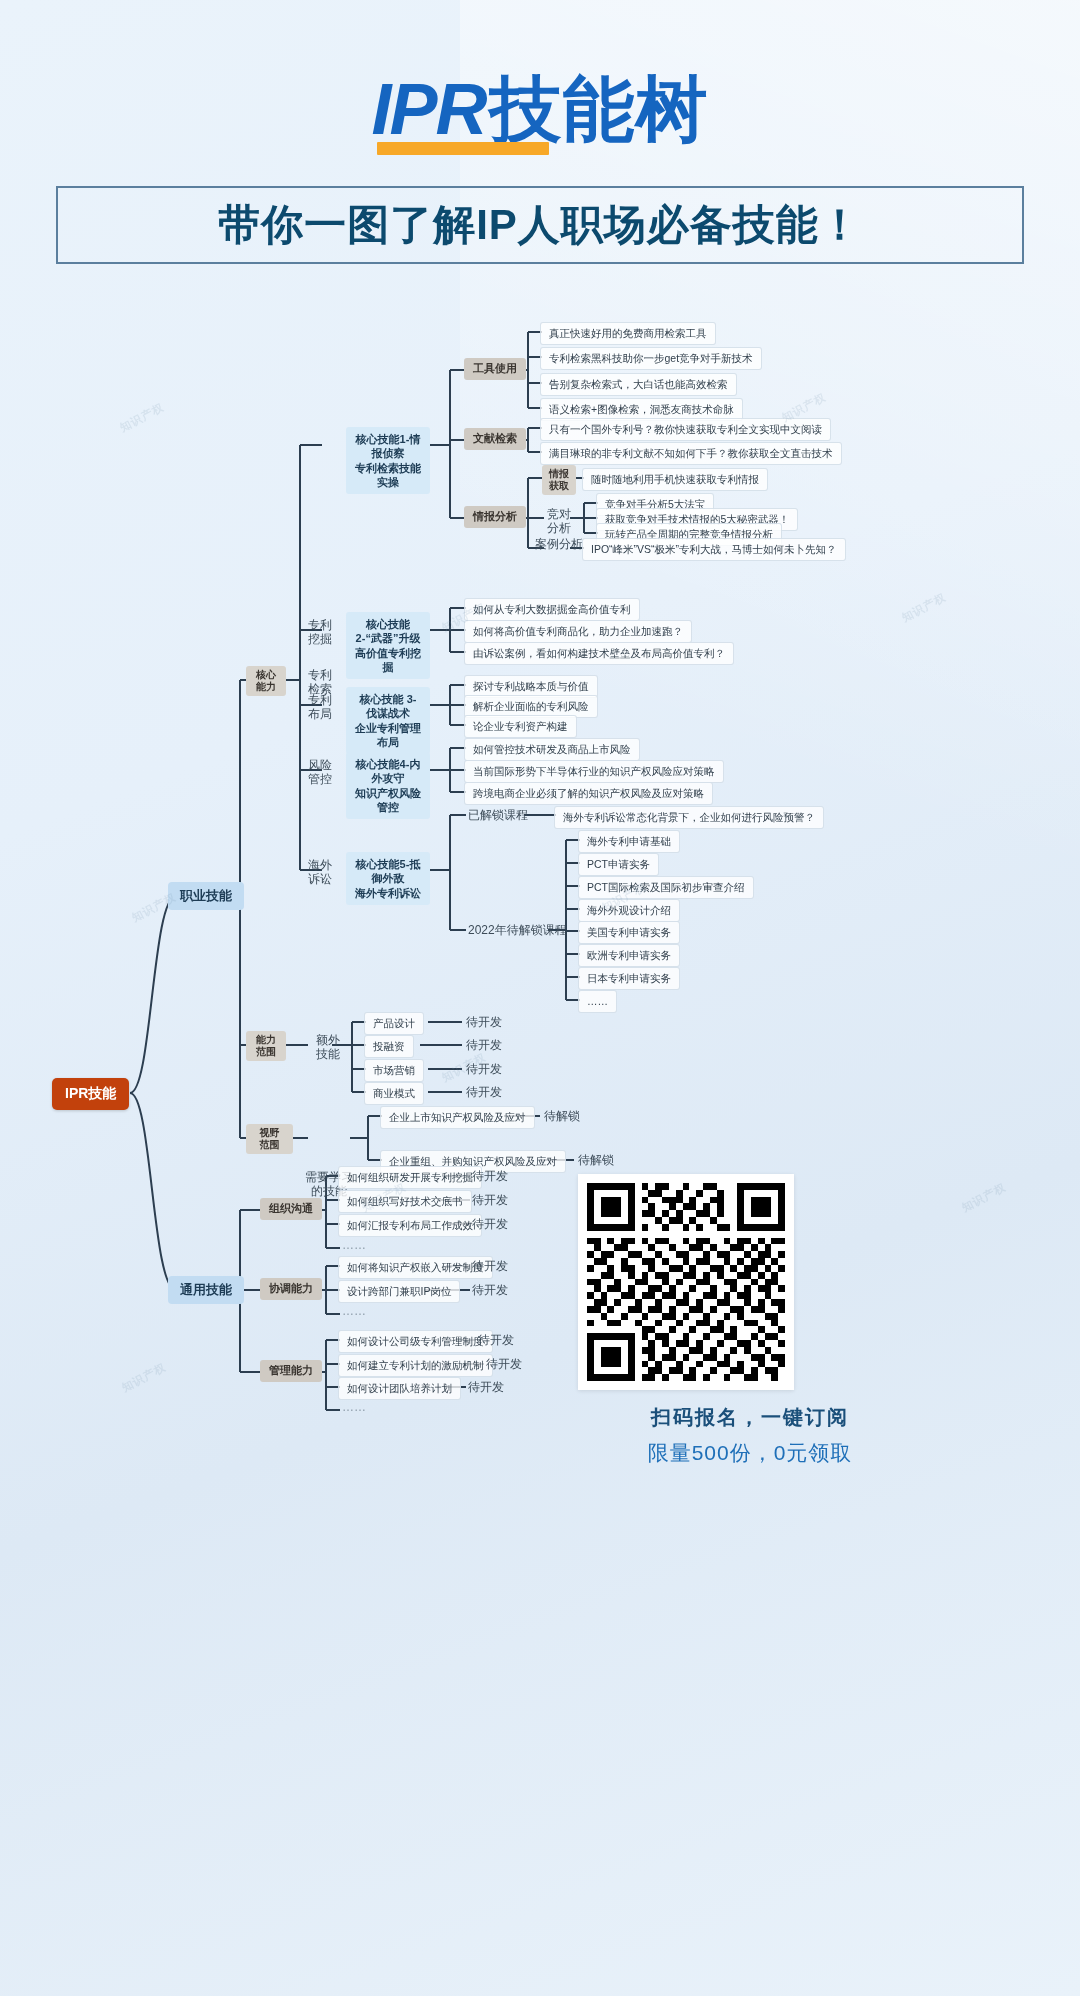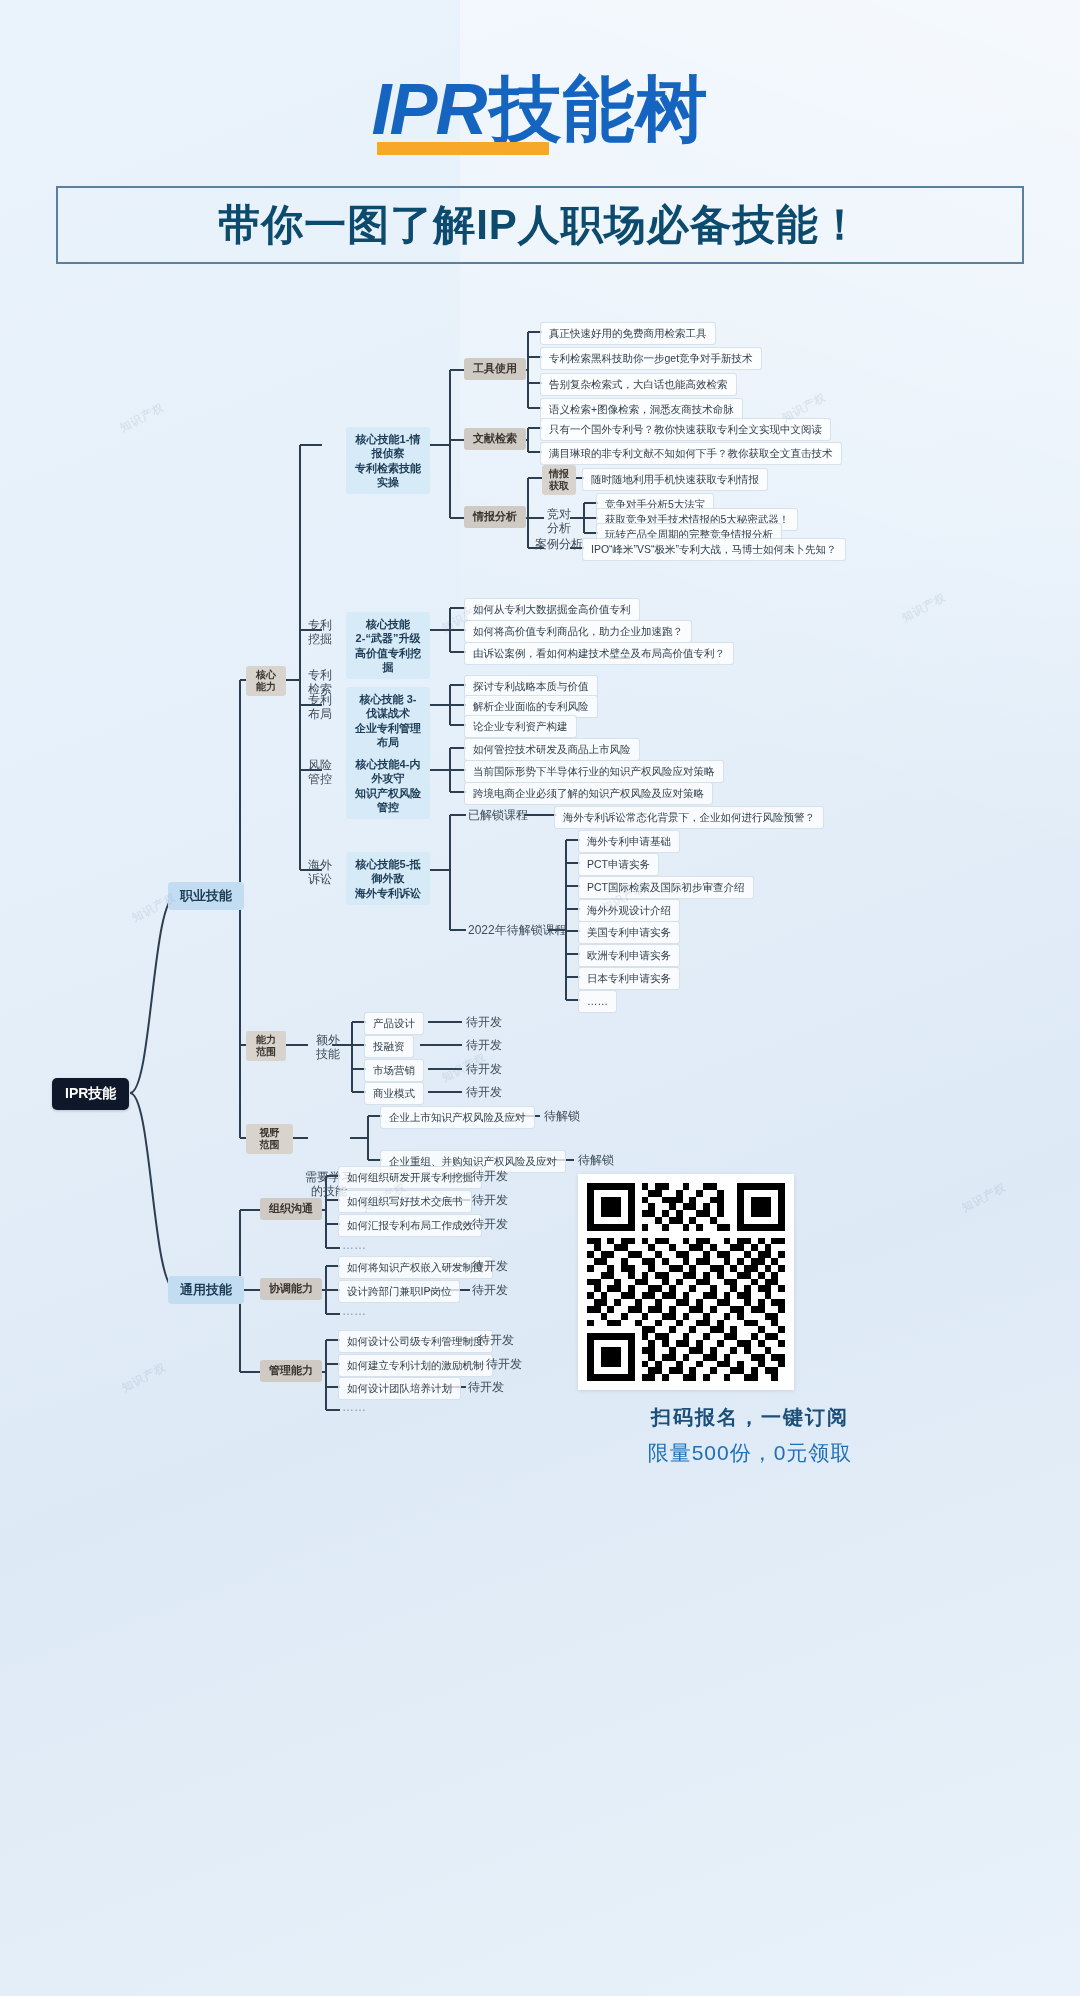--- a/index.html
+++ b/index.html
@@ -29,21 +29,21 @@
   .subtitle { font-size: 42px; font-weight: 700; color: #0c4a6e; letter-spacing: 1px; }
 
   
   .map { position: absolute; top: 300px; left: 0; width: 1080px; height: 1180px; }
   .map svg { position: absolute; top: 0; left: 0; }
   .node {
     position: absolute; display: flex; align-items: center; justify-content: center;
     text-align: center; border-radius: 3px; line-height: 1.25;
     white-space: nowrap;
   }
-  .n-root { background: #0f172a; color: #fff; font-size: 14px; font-weight: 700; padding: 7px 13px; border-radius: 5px; box-shadow: 0 1px 3px rgba(0,0,0,.18); }
+  .n-root { background: #c2410c; color: #fff; font-size: 14px; font-weight: 700; padding: 7px 13px; border-radius: 5px; box-shadow: 0 1px 3px rgba(0,0,0,.18); }
   .n-l1 { background: #c2dcf2; color: #1d3c55; font-size: 13px; font-weight: 700; padding: 6px 12px; border-radius: 4px; }
   .n-l2 { background: #cfcac3; color: #3a3530; font-size: 11px; font-weight: 600; padding: 4px 9px; border-radius: 3px; }
   .n-l2b { background: #d8d4cd; color: #3a3530; font-size: 10px; font-weight: 600; padding: 3px 7px; border-radius: 3px; line-height: 1.2; white-space: normal; }
   .n-course { background: #d6eaf8; color: #1d3c55; font-size: 11px; font-weight: 600; padding: 5px 9px; border-radius: 3px; white-space: normal; line-height: 1.3; }
   .n-leaf { background: rgba(255,255,255,.78); color: #32404d; font-size: 10.5px; padding: 4px 8px; border-radius: 3px; border: 1px solid rgba(200,214,226,.7); }
   .n-plain { background: transparent; color: #3d4c59; font-size: 12px; padding: 2px 4px; }
   .n-dots { background: transparent; color: #8a99a6; font-size: 12px; padding: 0 4px; }
 
   
   .wm { position: absolute; color: rgba(120,150,175,.16); font-size: 11px; transform: rotate(-28deg); pointer-events: none; font-weight: 600; letter-spacing: 1px; }

